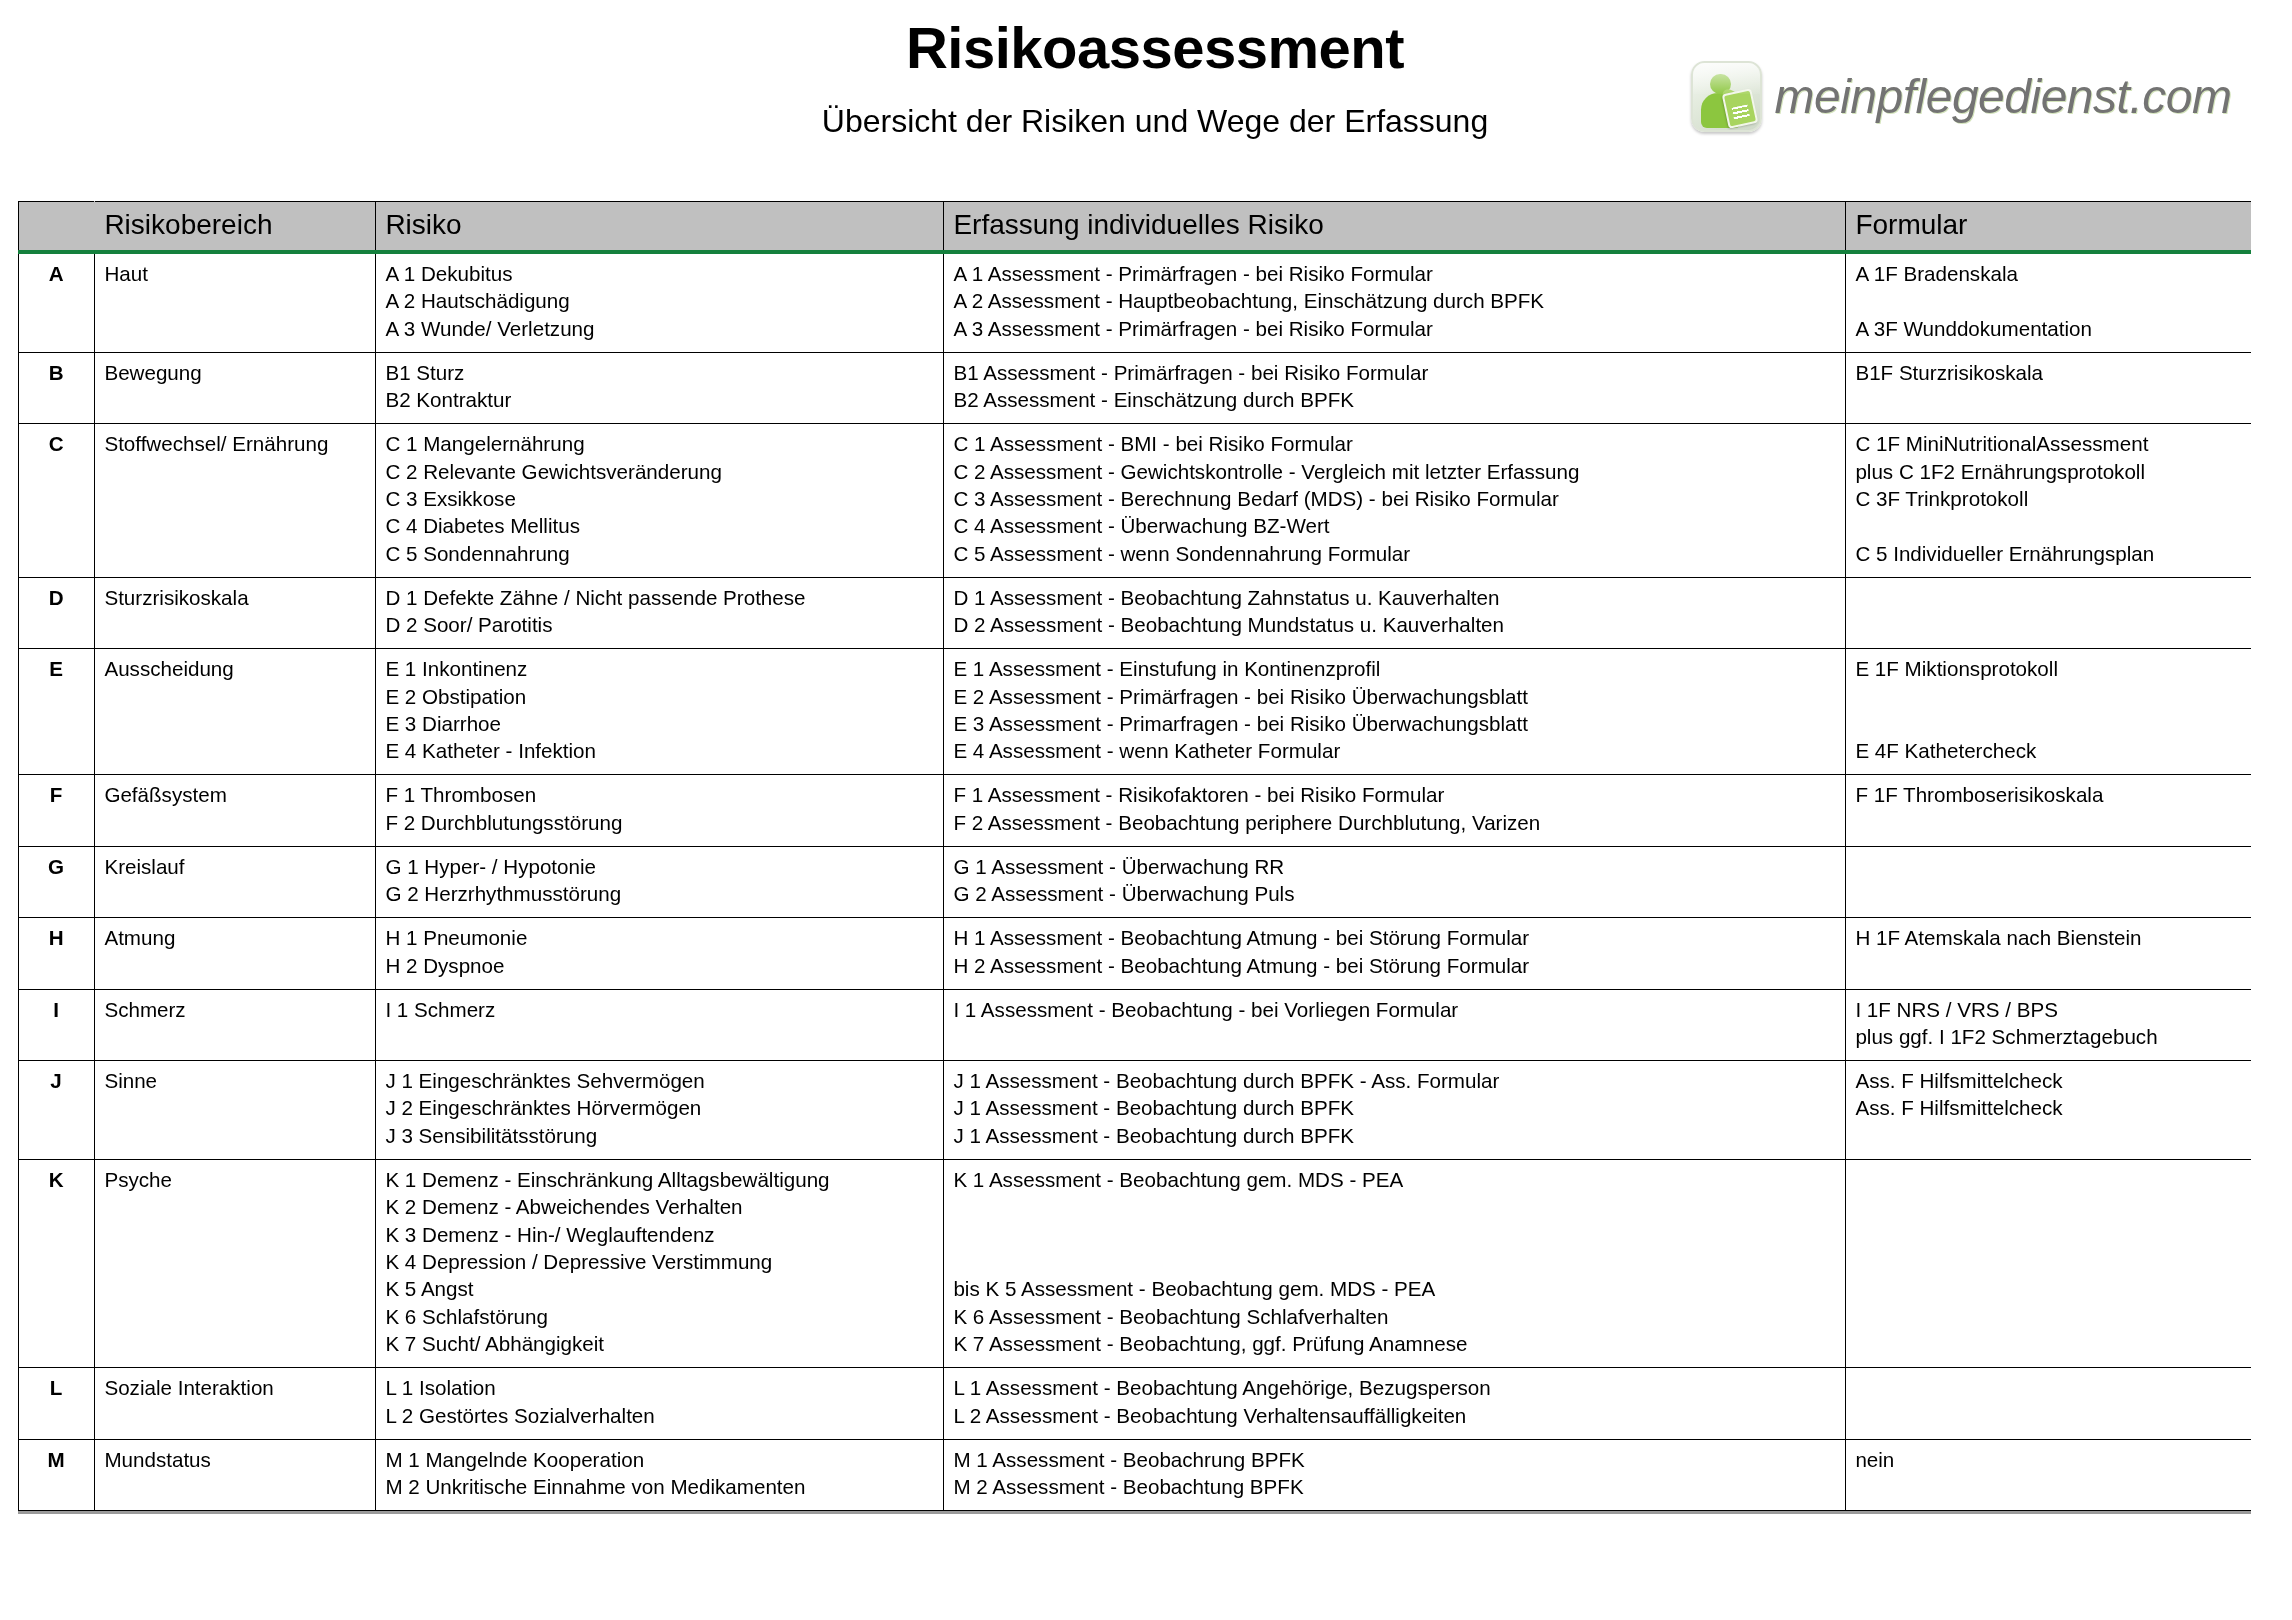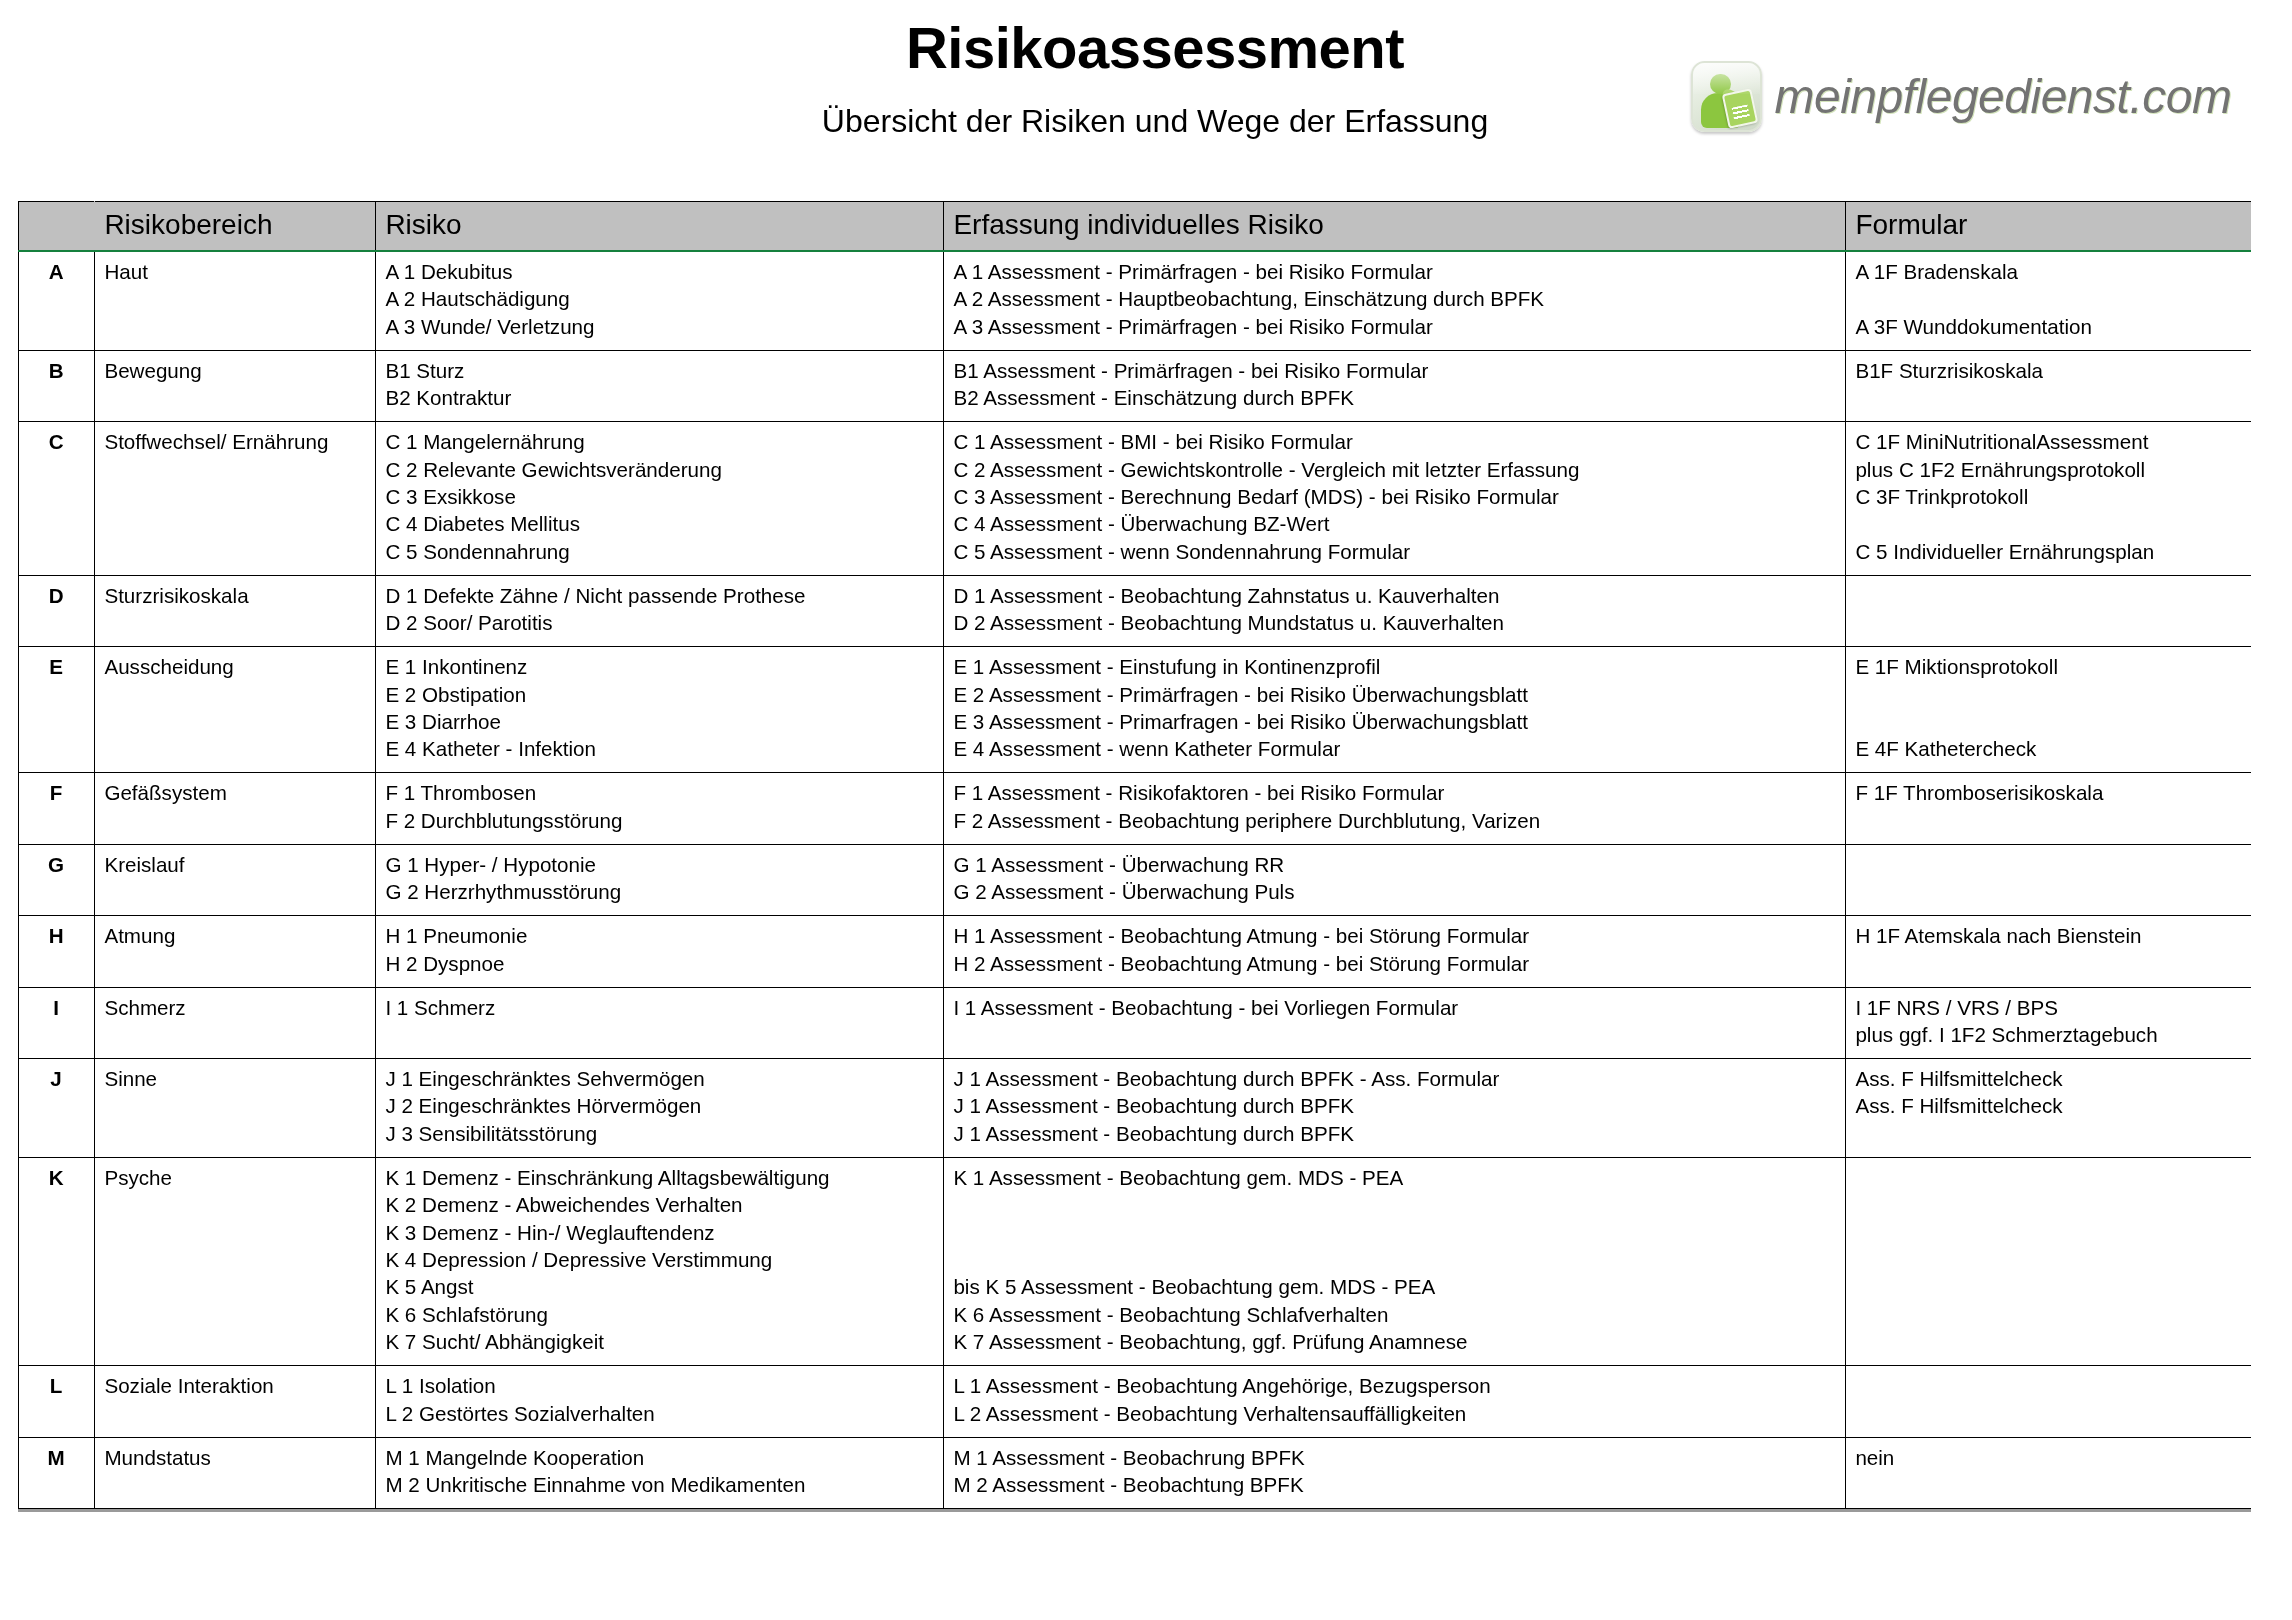--- a/index.html
+++ b/index.html
@@ -153,21 +153,21 @@
     line-height: 1.33;
     color: #000000;
   }
   table.risk thead th {
     background: #c0c0c0;
     font-weight: normal;
     font-size: 28px;
     text-align: left;
     padding: 3.9px 9.8px 6.9px 9.8px;
     height: 43px;
-    border-bottom: 2px solid #15803d;
+    border-bottom: 4px solid #15803d;
   }
   thead th.hdr-letter {
     border-right: 1px solid #c0c0c0;
   }
   .row-sep > td { border-top: 2px solid #7d7d7d; }
 
   td.letter {
     text-align: center;
     vertical-align: middle;
     font-size: 33px;

